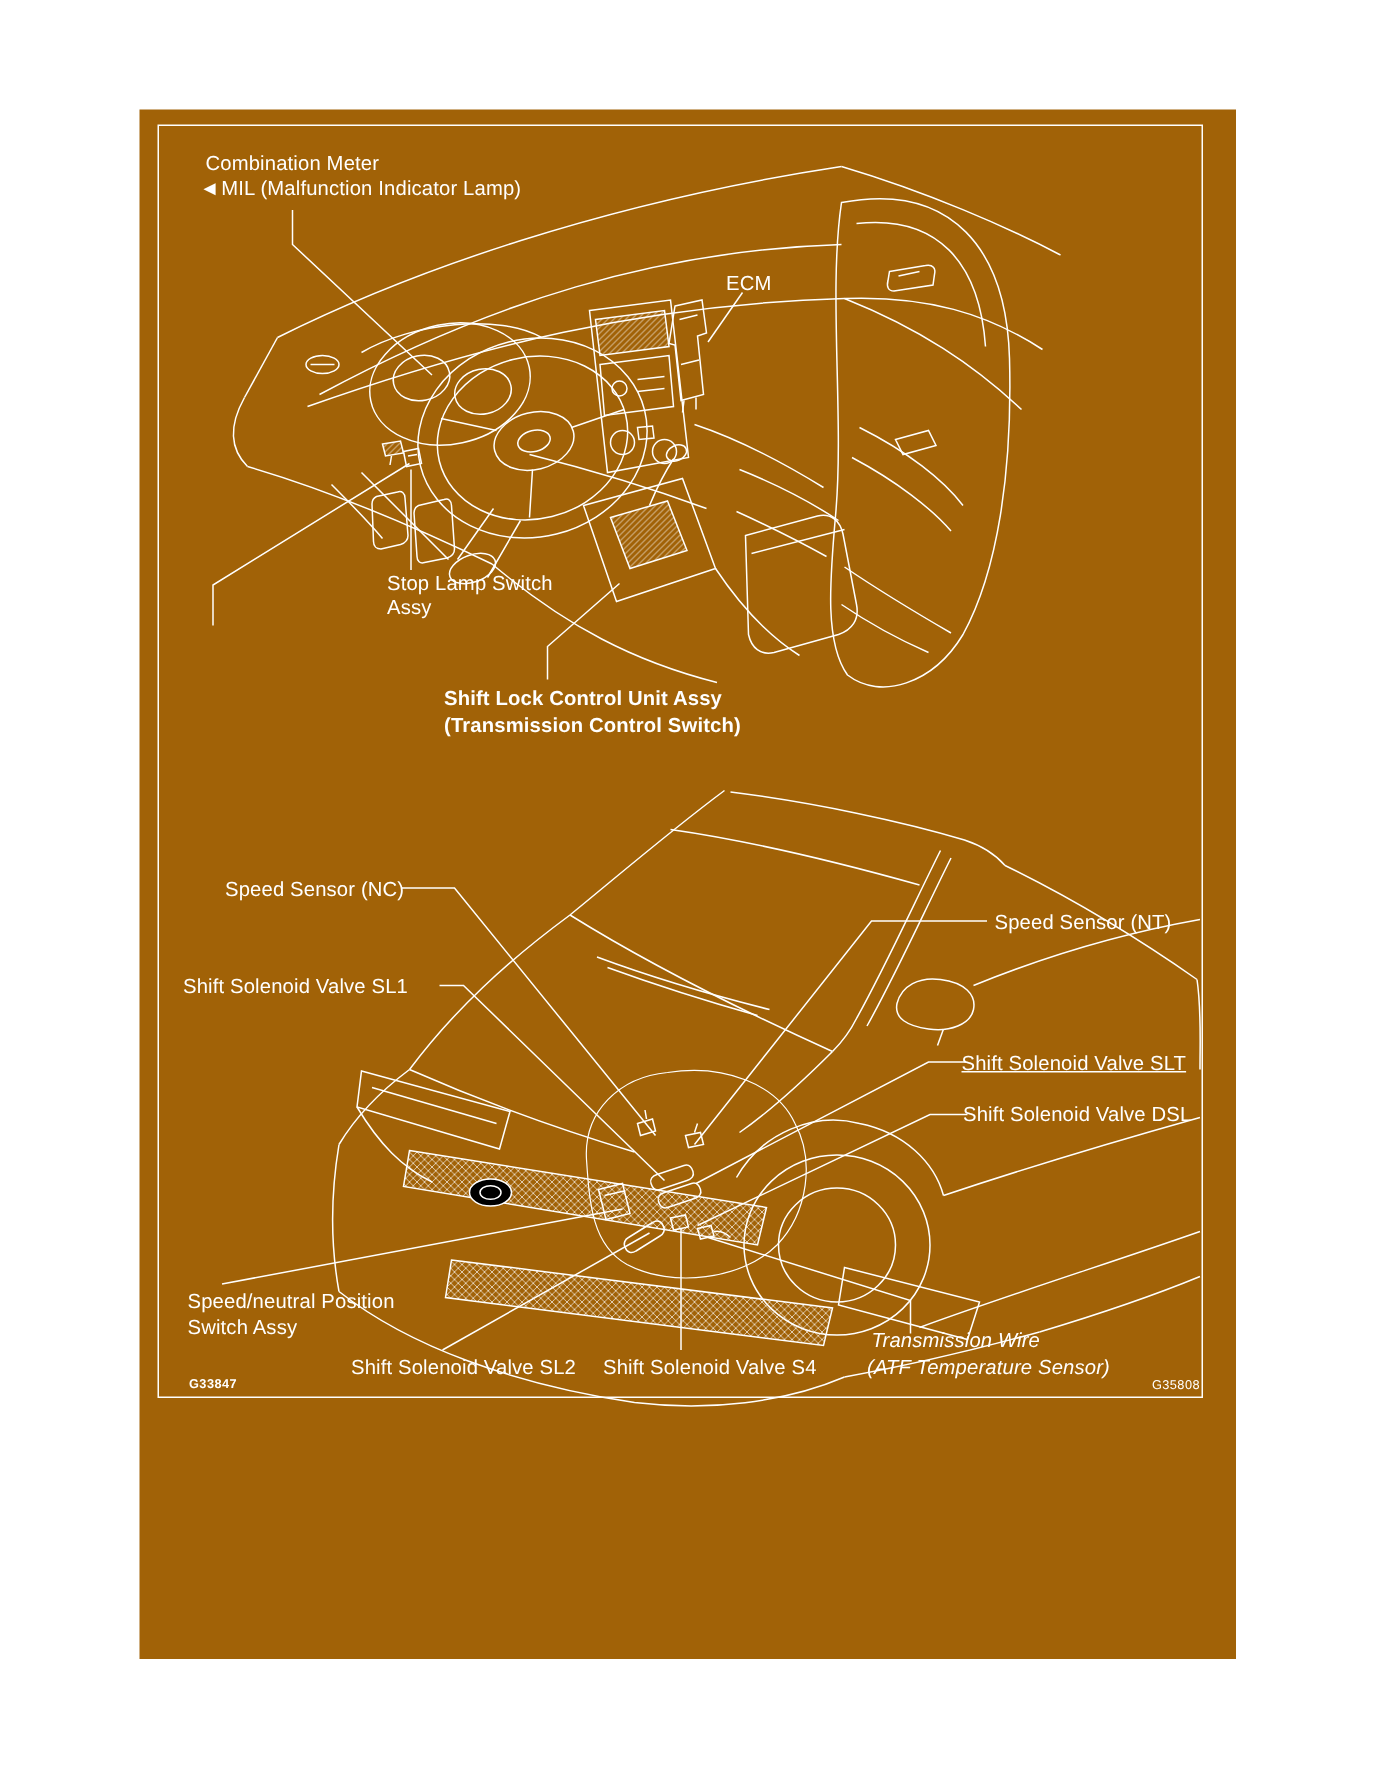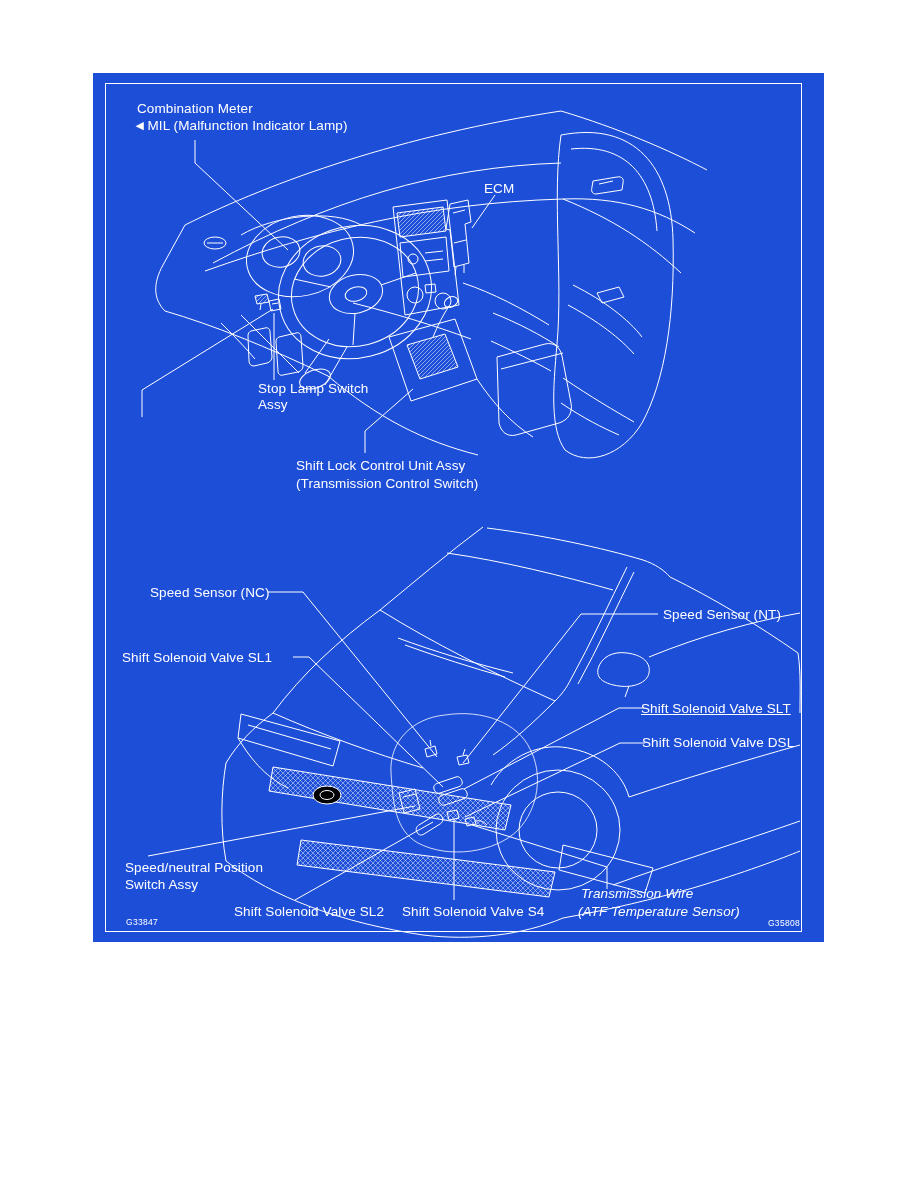--- a/index.html
+++ b/index.html
@@ -1,17 +1,17 @@
 <!DOCTYPE html>
 <html><head>
 <meta charset="utf-8">
 <style>
   html,body{margin:0;padding:0;background:#ffffff;}
   body{width:918px;height:1188px;position:relative;font-family:"Liberation Sans",sans-serif;}
-  .panel{position:absolute;left:93px;top:73px;width:731px;height:869px;background:#1d4ed8;}
+  .panel{position:absolute;left:93px;top:73px;width:731px;height:1033px;background:#a16207;}
   .frame{position:absolute;left:12px;top:10px;width:695px;height:847px;border:1px solid #ffffff;}
   .art{position:absolute;left:0;top:0;width:731px;height:869px;}
   .lbl{position:absolute;color:#ffffff;font-size:13.5px;line-height:17px;white-space:nowrap;letter-spacing:0.1px;}
   .lh16{line-height:16px;} .lh18{line-height:18px;}
   .code{position:absolute;color:#ffffff;font-size:8.5px;letter-spacing:0.3px;}
   .arrow{display:inline-block;margin-right:1px;}
 </style>
 </head>
 <body>
 
@@ -159,21 +159,21 @@
   </div>
 
   <div class="lbl" style="left:391px;top:107px;">ECM</div>
 
   <div class="lbl lh16" style="left:165px;top:308px;">
     <div>Stop Lamp Switch</div>
     <div>Assy</div>
   </div>
 
 
-  <div class="lbl lh18" style="left:203px;top:384px;">
+  <div class="lbl lh18" style="left:203px;top:384px;font-weight:bold;">
     <div>Shift Lock Control Unit Assy</div>
     <div>(Transmission Control Switch)</div>
   </div>
 
   <div class="lbl" style="left:57px;top:511px;">Speed Sensor (NC)</div>
   <div class="lbl" style="left:570px;top:533px;">Speed Sensor (NT)</div>
   <div class="lbl" style="left:29px;top:576px;">Shift Solenoid Valve SL1</div>
   <div class="lbl" style="left:548px;top:627px;text-decoration:underline;">Shift Solenoid Valve SLT</div>
   <div class="lbl" style="left:549px;top:661px;text-align:center;">Shift Solenoid Valve DSL</div>
 
@@ -183,15 +183,15 @@
   </div>
 
   <div class="lbl" style="left:141px;top:830px;">Shift Solenoid Valve SL2</div>
   <div class="lbl" style="left:309px;top:830px;">Shift Solenoid Valve S4</div>
 
   <div class="lbl lh18" style="left:485px;top:812px;font-style:italic;">
     <div style="padding-left:3px;">Transmission Wire</div>
     <div>(ATF Temperature Sensor)</div>
   </div>
 
-  <div class="code" style="left:33px;top:844px;">G33847</div>
+  <div class="code" style="left:33px;top:844px;font-weight:bold;">G33847</div>
   <div class="code" style="right:24px;top:845px;">G35808</div>
 </div>
 
 </body></html>

